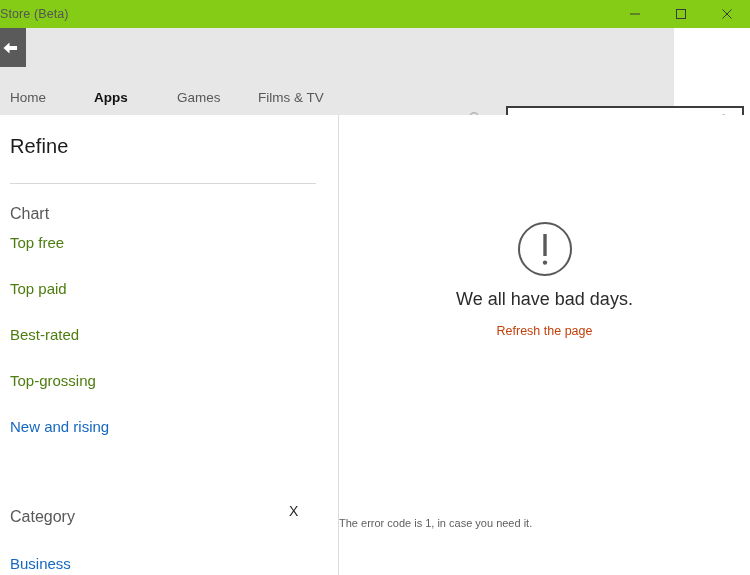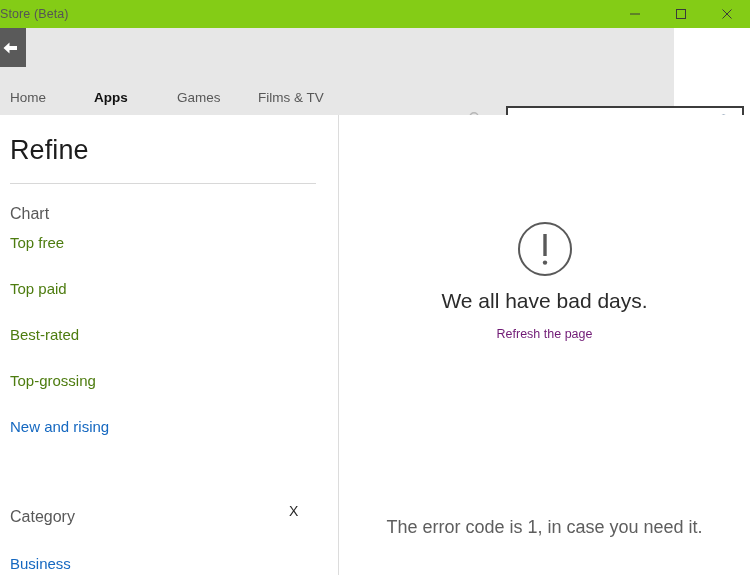--- a/index.html
+++ b/index.html
@@ -164,21 +164,21 @@
   .sidebar {
     position: absolute;
     left: 0; top: 0;
     width: 338px;
     height: 460px;
   }
   .refine-title {
     position: absolute;
     left: 10px;
     top: 20px;
-    font-size: 27px;
+    font-size: 20px;
     font-weight: normal;
     color: #1c1c1c;
     letter-spacing: 0.1px;
   }
   .hr {
     position: absolute;
     left: 10px;
     width: 306px;
     height: 1px;
     background: #d8d8d8;
@@ -242,37 +242,37 @@
 
   .error-title {
     margin-top: 20px;
     font-size: 30px;
     font-weight: normal;
     color: #333333;
     letter-spacing: 0.2px;
   }
   .error-sub {
     margin-top: 11px;
-    font-size: 21px;
+    font-size: 18px;
     color: #2b2b2b;
   }
   .error-link {
     margin-top: 14px;
     font-size: 12.5px;
-    color: #701a75;
+    color: #c2410c;
     text-decoration: none;
     display: inline-block;
   }
   .error-code {
     position: absolute;
     left: 0;
     top: 402px;
     width: 411px;
-    text-align: center;
-    font-size: 18px;
+    text-align: left;
+    font-size: 11px;
     color: #5e5e5e;
   }
 </style>
 </head>
 <body>
 
 <div id="app">
 
   <div class="titlebar">
     <div class="titlebar-text">Store (Beta)</div>

